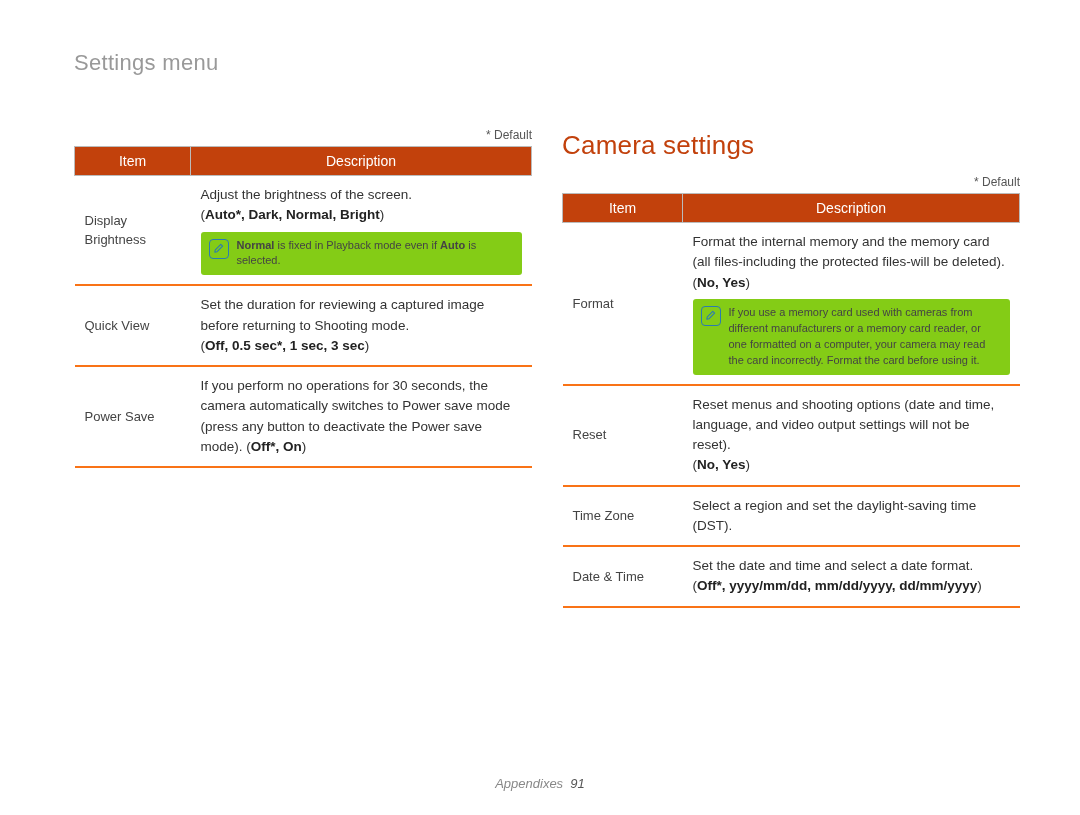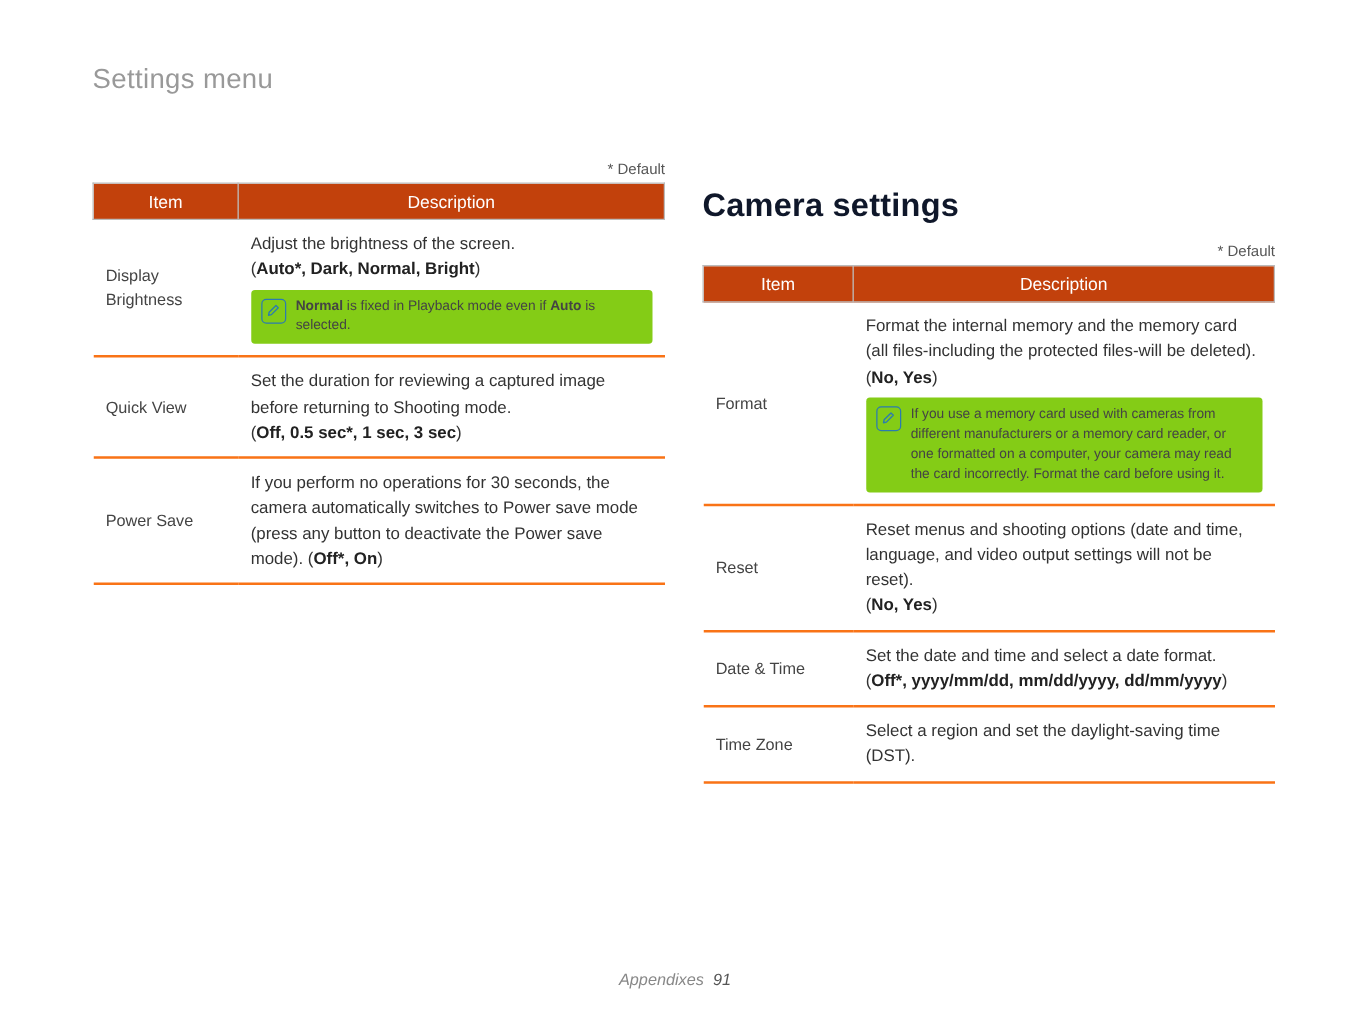--- a/index.html
+++ b/index.html
@@ -34,23 +34,23 @@
     flex: 1;
   }
   .default-note {
     text-align: right;
     font-size: 12px;
     color: #555;
     margin-bottom: 4px;
   }
   .section-heading {
     font-size: 26px;
-    color: #0f172a;
-    font-weight: 700;
-    margin: 21px 0 14px 0;
+    color: #c2410c;
+    font-weight: 400;
+    margin: 2px 0 14px 0;
     letter-spacing: 0.2px;
   }
   table.settings {
     width: 100%;
     border-collapse: collapse;
     font-size: 13.5px;
     font-weight: 300;
   }
   table.settings th {
     background: #c2410c;
@@ -200,30 +200,30 @@
           </td>
         </tr>
         <tr>
           <td class="item-cell">Reset</td>
           <td>
             <span>Reset menus and shooting options (date and time, language, and video output settings will not be reset).</span><br>
             <span><span>(</span><span class="options">No, Yes</span><span>)</span></span>
           </td>
         </tr>
         <tr>
+          <td class="item-cell">Time Zone</td>
+          <td>
+            <span>Select a region and set the daylight-saving time (DST).</span>
+          </td>
+        </tr>
+        <tr>
           <td class="item-cell">Date &amp; Time</td>
           <td>
             <span>Set the date and time and select a date format.</span><br>
             <span><span>(</span><span class="options">Off*, yyyy/mm/dd, mm/dd/yyyy, dd/mm/yyyy</span><span>)</span></span>
-          </td>
-        </tr>
-        <tr>
-          <td class="item-cell">Time Zone</td>
-          <td>
-            <span>Select a region and set the daylight-saving time (DST).</span>
           </td>
         </tr>
       </tbody>
     </table>
   </div>
 
 </div>
 
 <div class="footer">
   <span>Appendixes</span>&nbsp;

